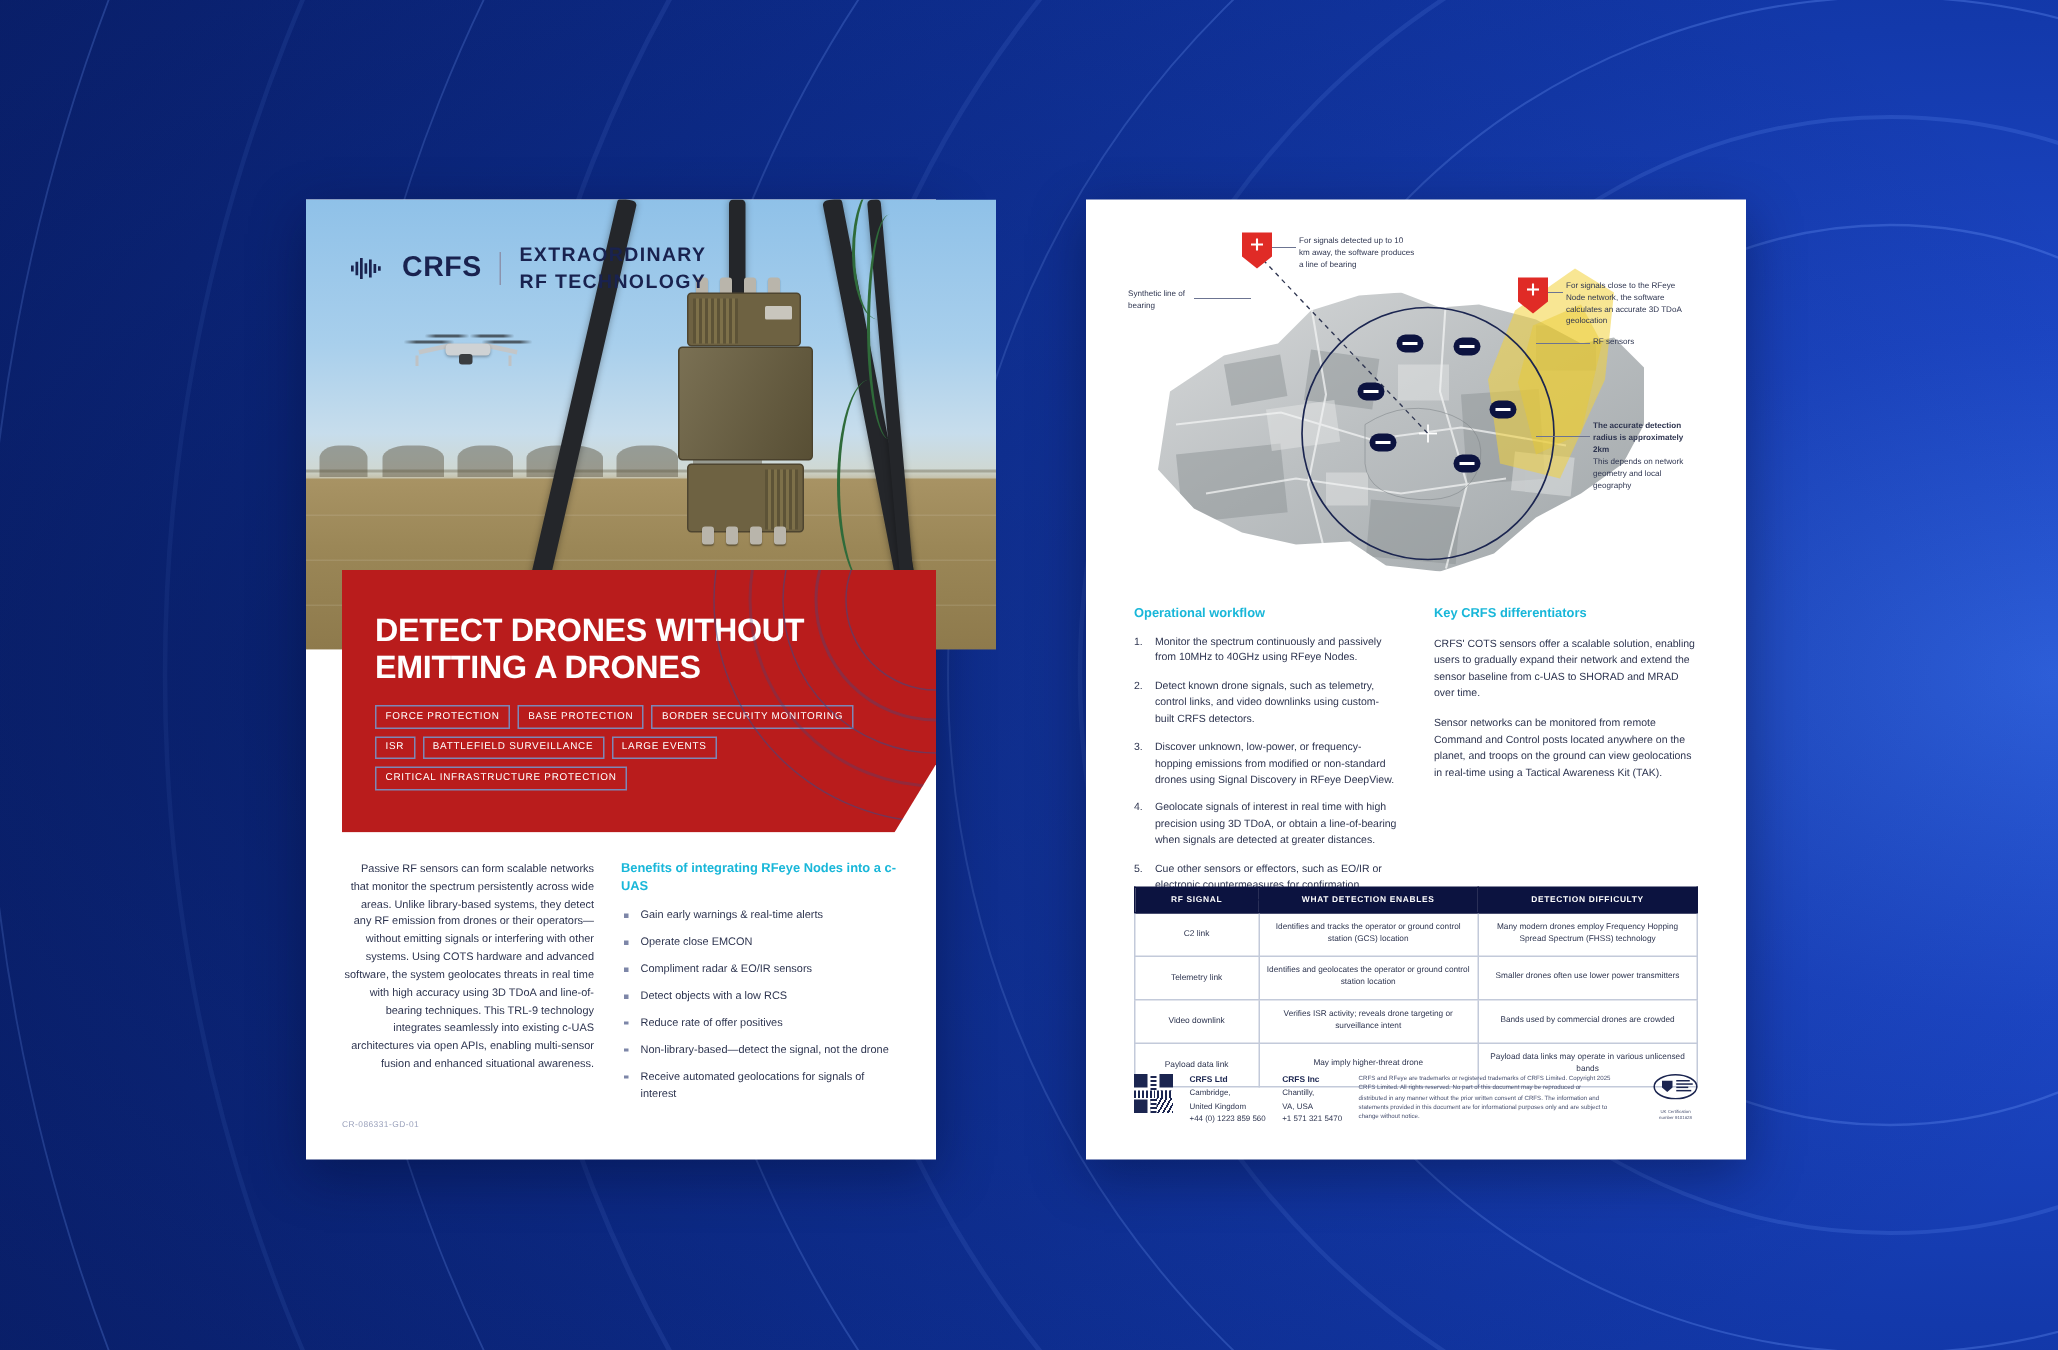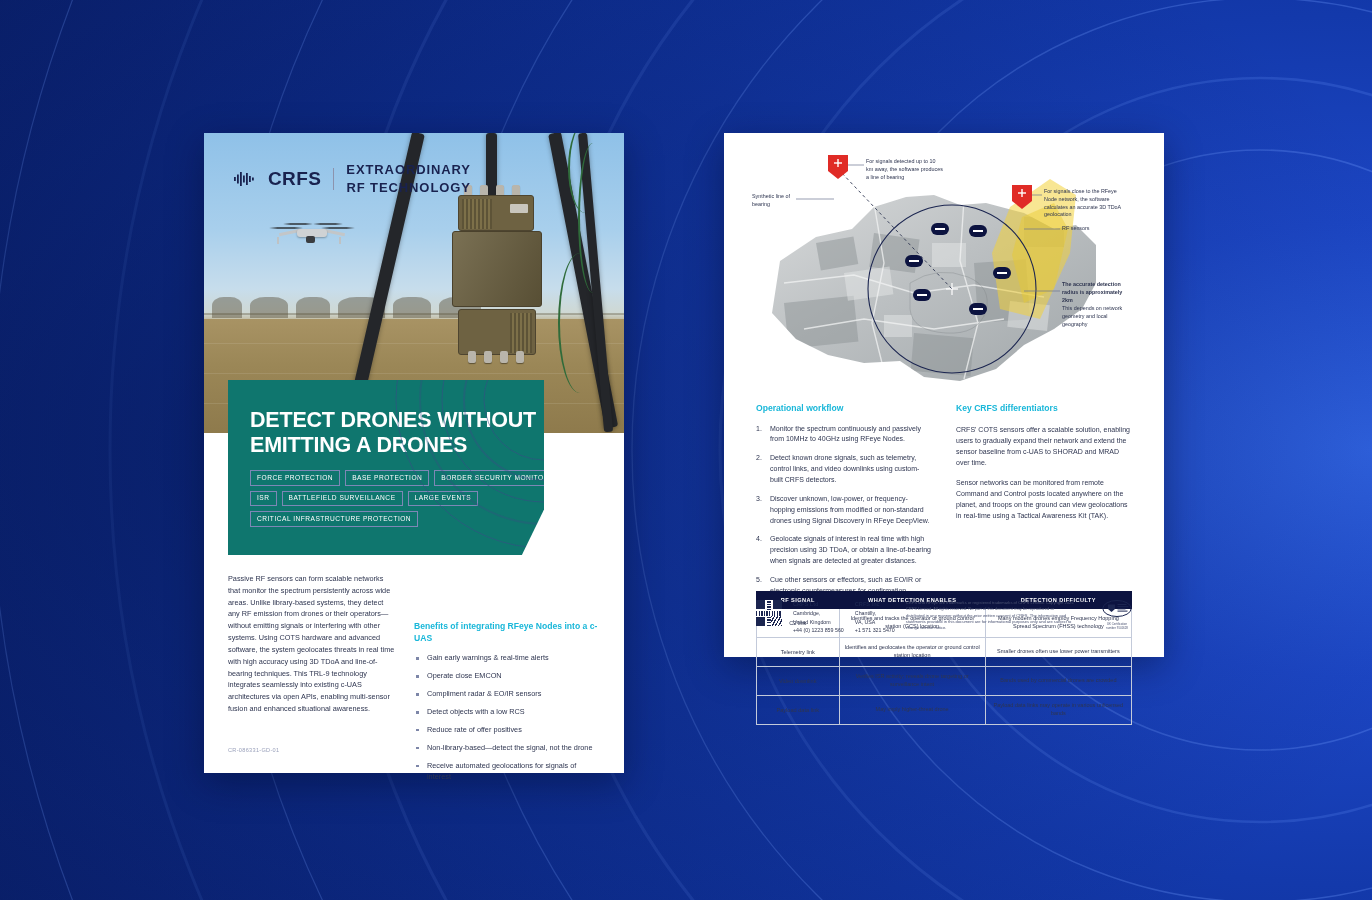--- a/index.html
+++ b/index.html
@@ -15,24 +15,24 @@
         background:
           radial-gradient(130% 115% at 100% 50%, #2f62e0 0%, #1c46c4 22%, #1339ab 42%, #0e2f94 62%, #0b2478 82%, #081c60 100%);
   }
   #bg .rings { position:absolute; left:0; top:0; width:1372px; height:900px; }
   #bg .vign { position:absolute; inset:0;
         background:radial-gradient(120% 100% at 20% 50%, rgba(4,16,62,.42) 0%, rgba(4,16,62,.18) 45%, rgba(4,16,62,0) 75%); }
 
   
   .page { position:absolute; background:#fff; box-shadow:0 10px 34px rgba(2,10,44,.42); z-index:2; }
   #page-left  { left:204px; top:133px; width:420px; height:640px; }
-  #page-right { left:724px; top:133px; width:440px; height:524px; }
-
-  
-  .hero { position:absolute; left:0; top:0; width:420px; height:300px; overflow:hidden;text-align:center; }
+  #page-right { left:724px; top:133px; width:440px; height:640px; }
+
+  
+  .hero { position:absolute; left:0; top:0; width:460px; height:300px; overflow:hidden; }
   .hero .sky { position:absolute; inset:0;
        background:linear-gradient(#8fc1e8 0%, #a8cfec 32%, #c7ddec 52%, #cfd8d3 60%, #b9a77e 64%, #a89268 72%, #9d8659 100%); }
   .hero .horizon { position:absolute; left:0; top:60%; width:100%; height:2px; background:rgba(90,80,55,.35); }
   .hero .tree { position:absolute; top:54.5%; height:7%; background:rgba(86,78,58,.45); border-radius:40% 40% 0 0; }
   .hero .field { position:absolute; left:0; top:62%; width:100%; height:38%;
        background:linear-gradient(#a89364 0%, #9b8757 40%, #8e7a4c 100%); }
   .hero .furrow { position:absolute; height:1px; background:rgba(255,255,255,.10); }
 
   
   .drone { position:absolute; left:65px; top:86px; width:86px; height:26px; }
@@ -56,36 +56,36 @@
   .sensor-main { position:absolute; left:70px; top:98px; width:90px; height:76px; background:#6b6040;
        border:1px solid #4a412c; border-radius:3px;
        background-image:linear-gradient(115deg, rgba(255,255,255,.10), rgba(0,0,0,.18)); }
   .sensor-bot { position:absolute; left:76px; top:176px; width:78px; height:46px; background:#6e6242;
        border:1px solid #4e4530; border-radius:3px; }
   .sensor-bot .fins { position:absolute; right:3px; top:3px; width:22px; height:40px;
        background:repeating-linear-gradient(90deg,#5d5337 0 2px,#7d7049 2px 4px); }
   .conn { position:absolute; width:8px; height:12px; background:#b9b5ab; border-radius:2px; box-shadow:0 1px 1px rgba(0,0,0,.4); }
 
   
-  .panel { position:absolute; left:24px; top:247px; width:316px; height:175px; background:#0f766e; z-index:3;
+  .panel { position:absolute; left:24px; top:247px; width:396px; height:175px; background:#b91c1c; z-index:3;
       clip-path: polygon(0 0, 100% 0, 100% 74%, 93% 100%, 0 100%); }
   .panel .arcs { position:absolute; right:0; top:0; width:190px; height:175px; overflow:hidden; }
   .panel .hatch { position:absolute; left:0; top:-5px; width:396px; height:5px;
       background:repeating-linear-gradient(115deg,#37d0e0 0 2px, transparent 2px 5px); }
   .panel h1 { color:#fff; font-size:21.5px; font-weight:bold; letter-spacing:-.2px; line-height:1.17; padding:28px 0 0 22px; }
   .panel .sub { color:#e7ecf6; font-size:10.4px; line-height:1.45; padding:10px 0 0 22px; width:290px; }
   .chips { padding:12px 0 0 22px; display:flex; flex-wrap:wrap; gap:5px; width:360px; }
   .chip { border:1px solid #7d87b6; color:#ffffff; font-size:6.6px; letter-spacing:.5px;
       padding:3.5px 6px; line-height:1; white-space:nowrap; }
 
   
   .lcols { position:absolute; left:24px; top:440px; width:372px; display:flex; gap:18px; }
   .lcol-a { width:168px; }
-  .lcol-b { width:186px;margin-top:48px; }
-  .body-p { color:#2e3550; font-size:7.3px; line-height:1.62; }
+  .lcol-b { width:186px; }
+  .body-p { color:#2e3550; font-size:7.3px; line-height:1.62;text-align:right; }
   .h-teal { color:#19b7d9; font-size:8.6px; font-weight:bold; line-height:1.35; margin-bottom:9px; }
   .blist { list-style:none; }
   .blist li { position:relative; color:#2e3550; font-size:7.3px; line-height:1.5; padding-left:13px; margin-bottom:7px; }
   .blist li:before { content:""; position:absolute; left:2px; top:4px; width:2.5px; height:2.5px; background:#7d86a8; }
   .lfoot { position:absolute; left:24px; bottom:20px; color:#9aa1bb; font-size:5.6px; letter-spacing:.3px; }
 
   
   .map-wrap { position:absolute; left:0; top:0; width:440px; height:268px; }
   .map-svg { position:absolute; inset:0; }
   .anno { position:absolute; color:#2e3550; font-size:5.4px; line-height:1.45; }

